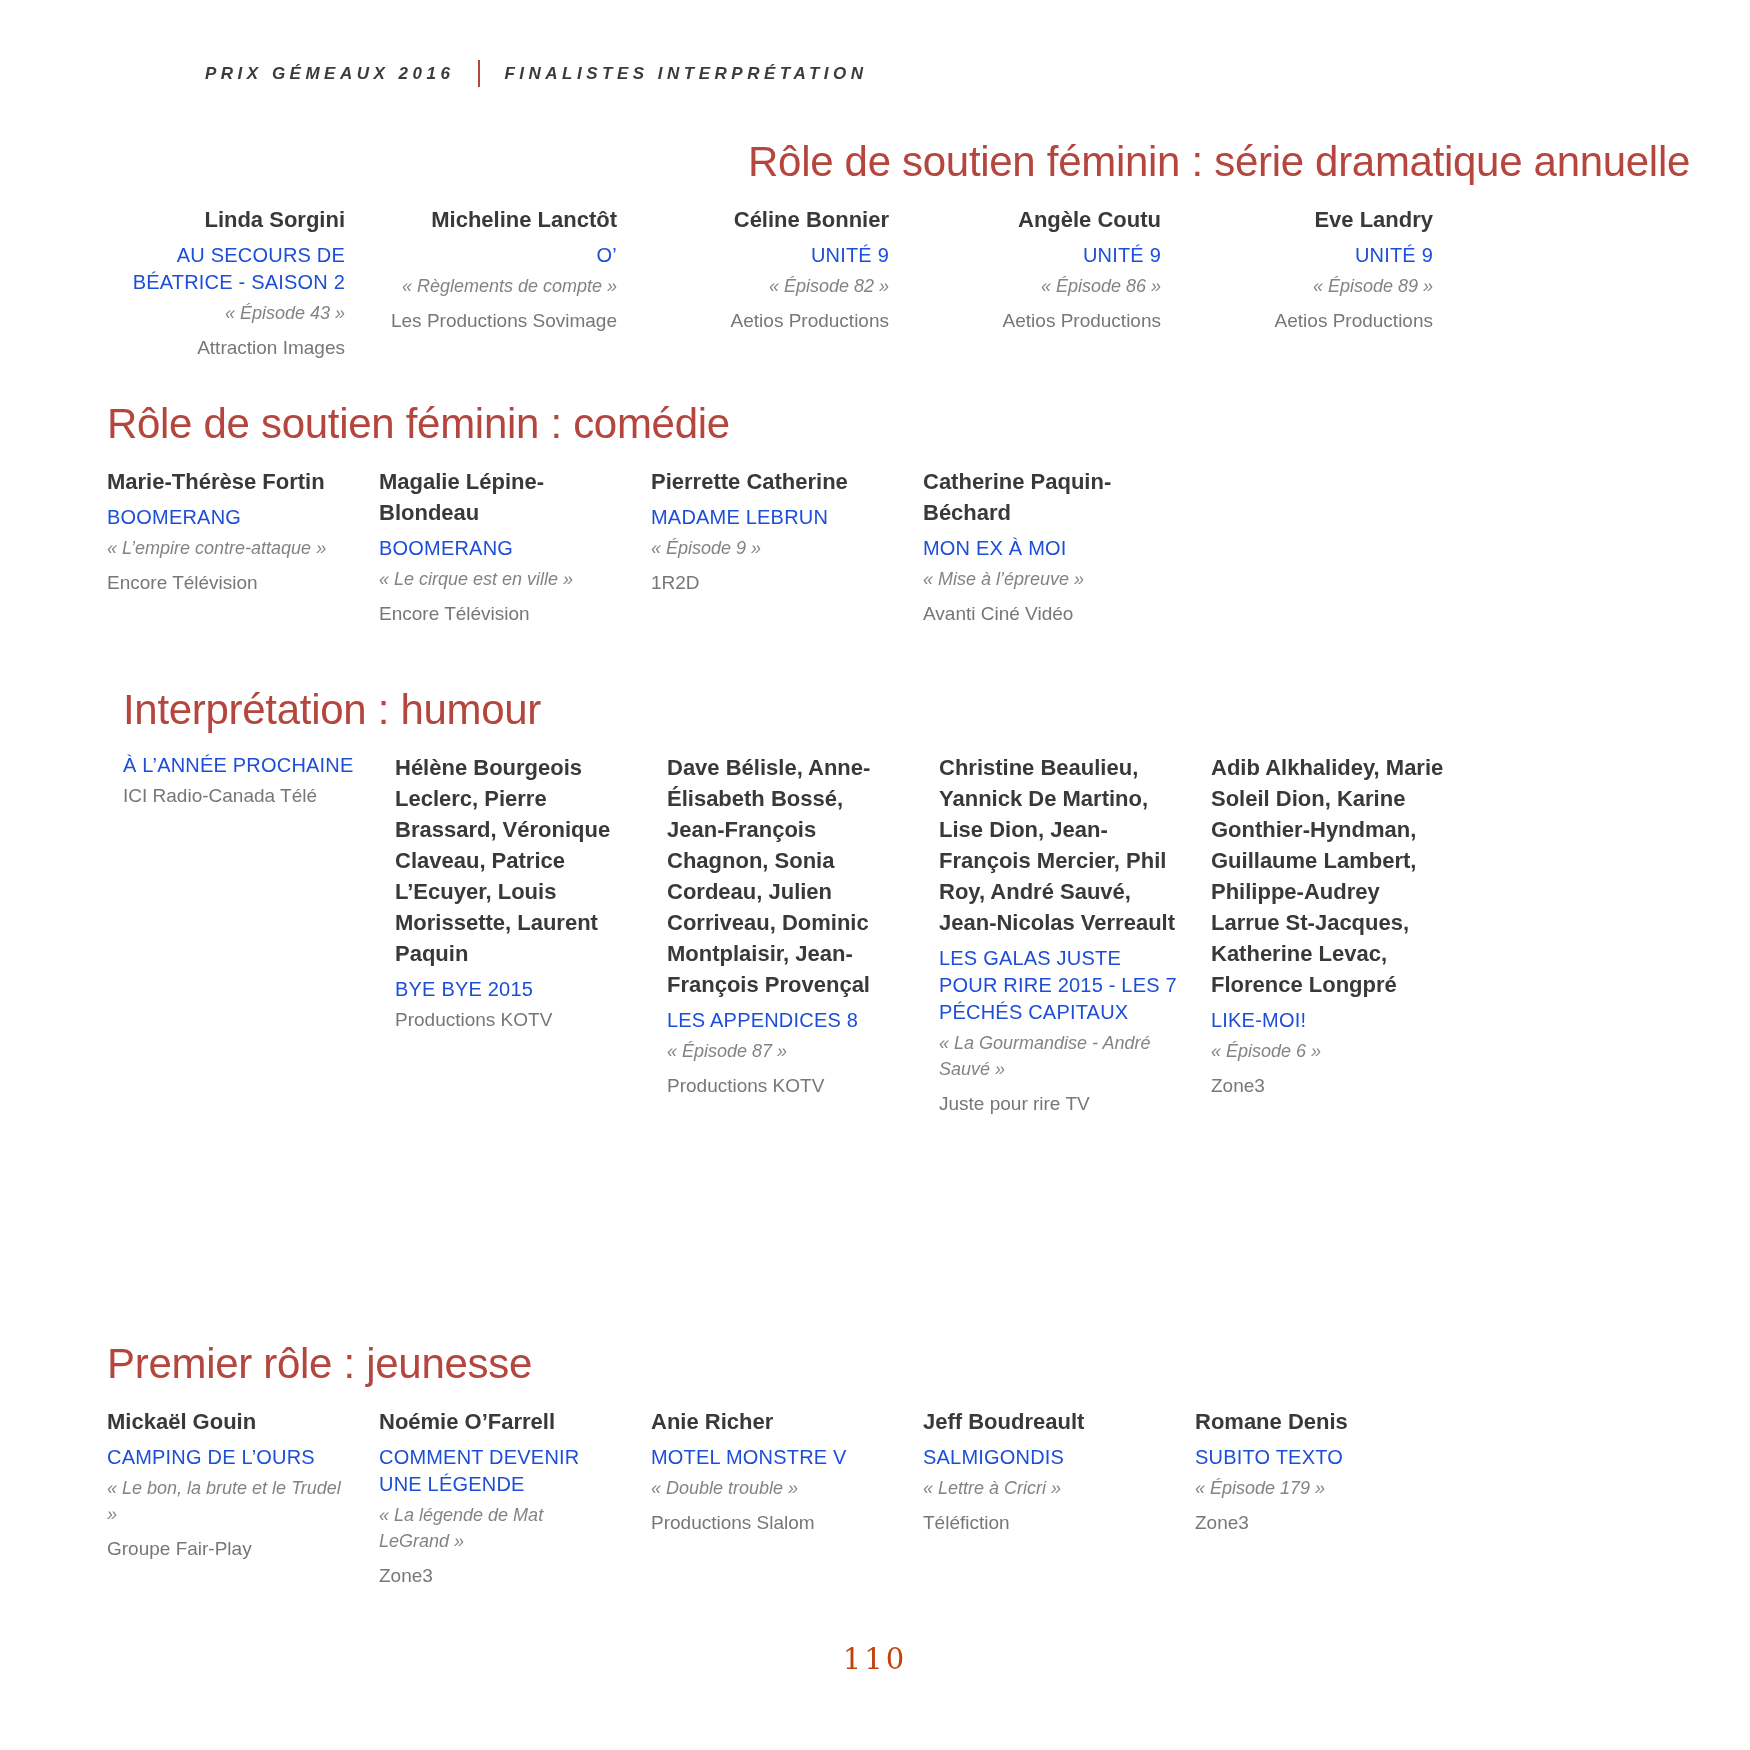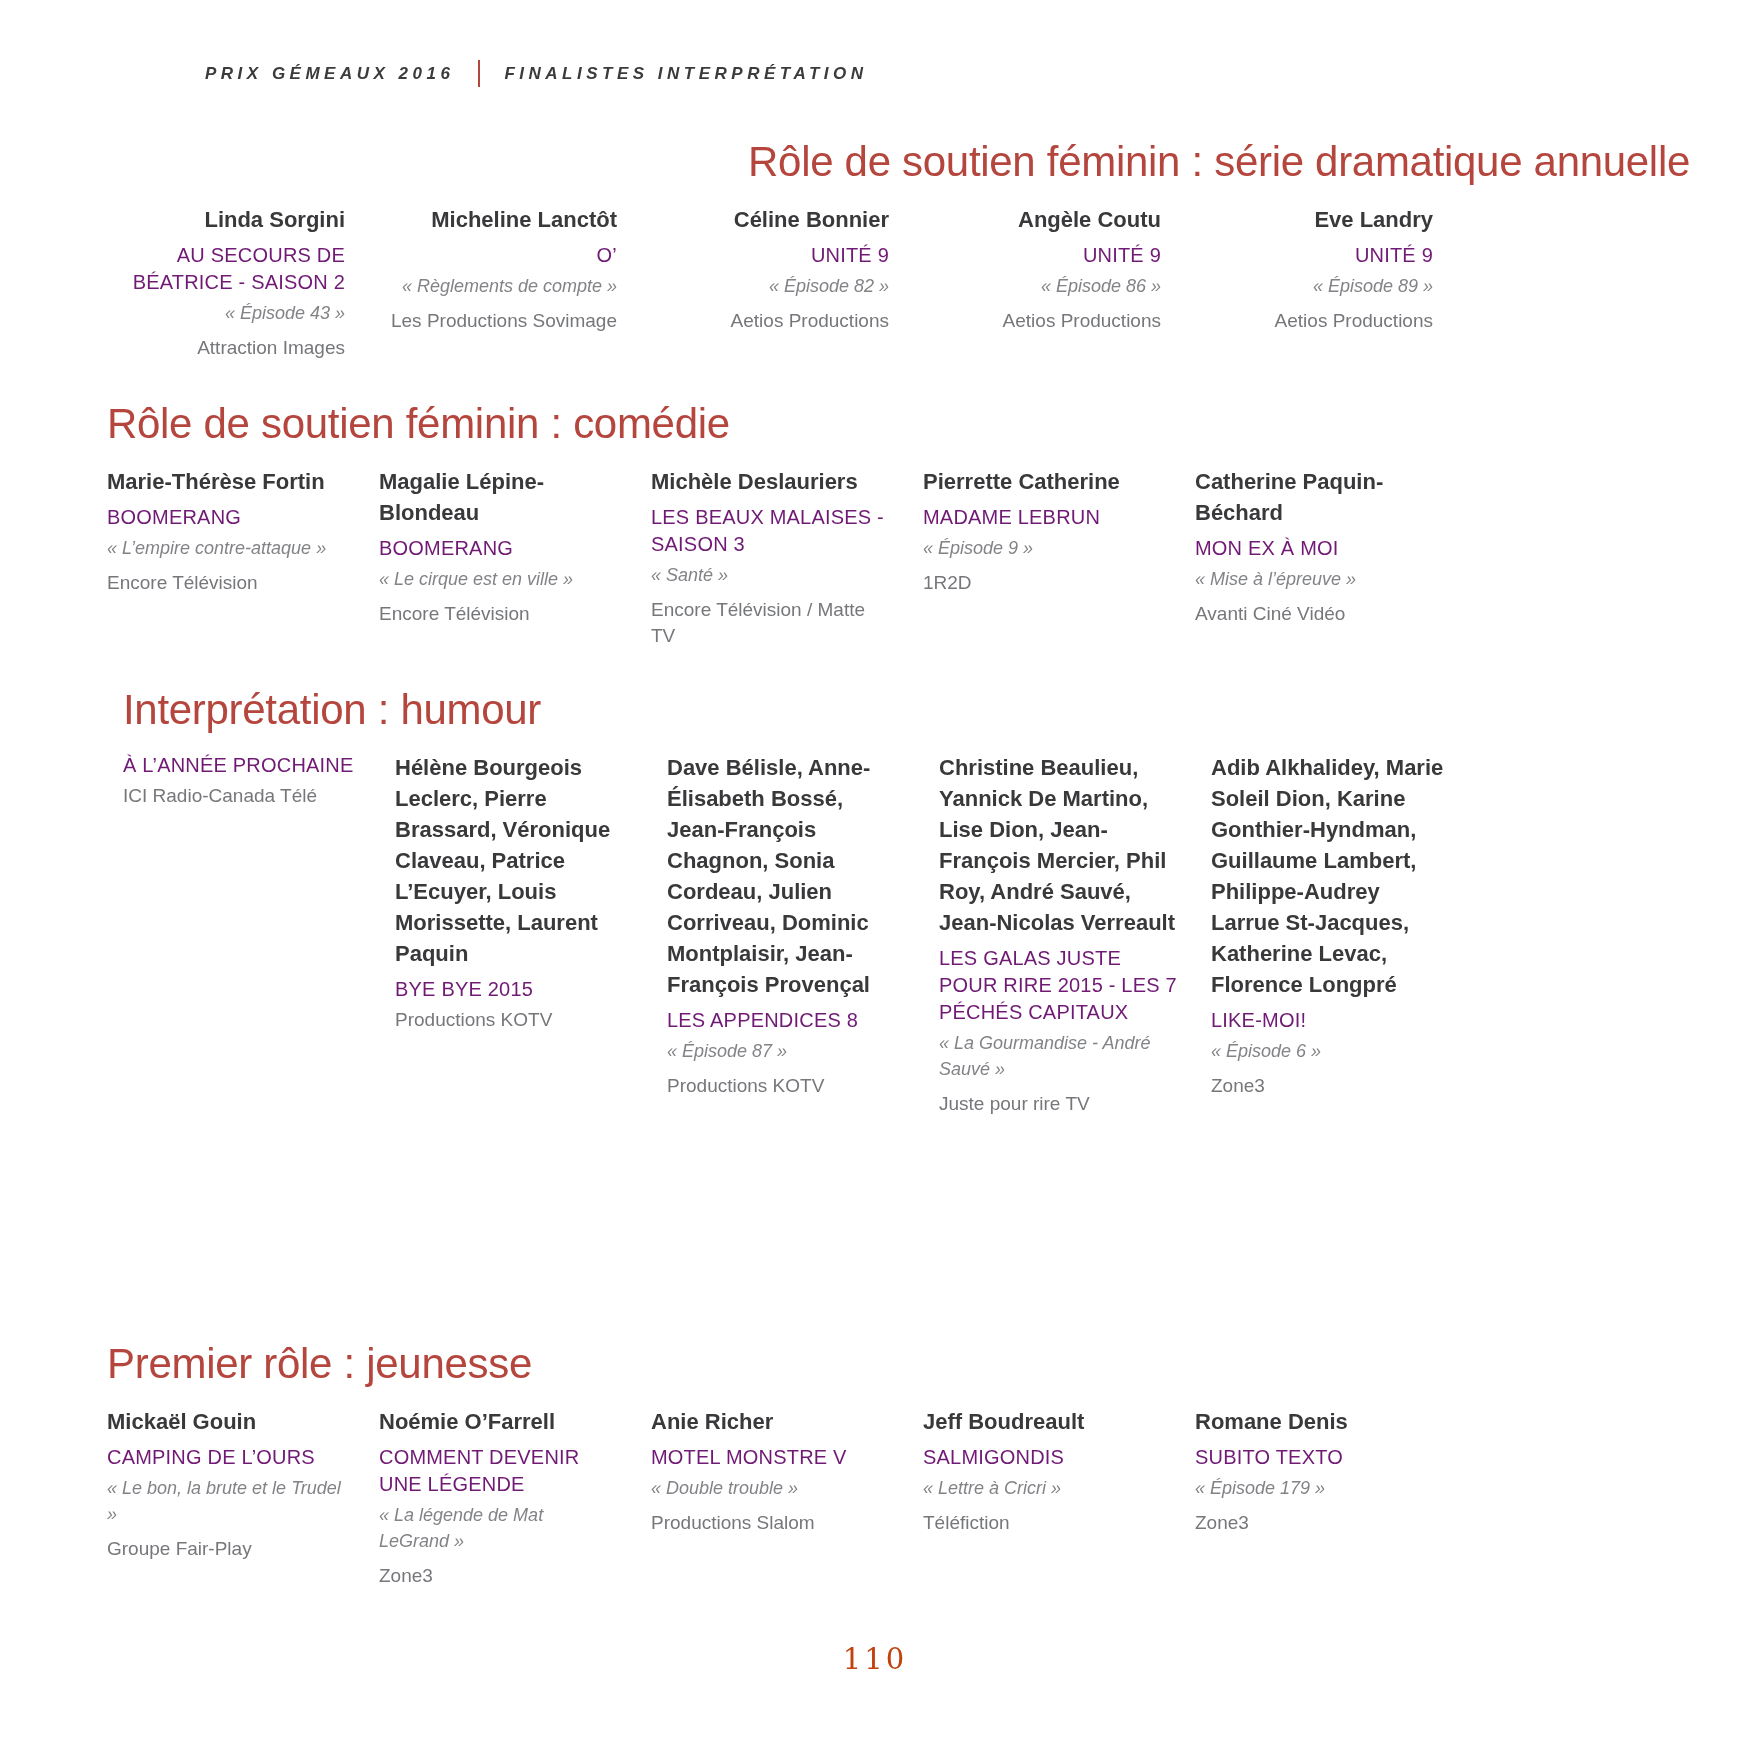--- a/index.html
+++ b/index.html
@@ -57,21 +57,21 @@
   .entry-name {
     font-size: 22px;
     line-height: 31px;
     font-weight: bold;
     color: #39393b;
     margin-bottom: 7px;
   }
   .entry-show {
     font-size: 20px;
     line-height: 27px;
-    color: #701a75;
+    color: #1d4ed8;
     letter-spacing: 0.2px;
     margin-bottom: 4px;
   }
   .entry-episode {
     font-size: 18px;
     line-height: 26px;
     font-style: italic;
     color: #828387;
     margin-bottom: 9px;
   }
@@ -156,26 +156,20 @@
         <div class="entry-episode">« L’empire contre-attaque »</div>
         <div class="entry-producer">Encore Télévision</div>
       </div>
       <div class="entry">
         <div class="entry-name">Magalie Lépine-Blondeau</div>
         <div class="entry-show">BOOMERANG</div>
         <div class="entry-episode">« Le cirque est en ville »</div>
         <div class="entry-producer">Encore Télévision</div>
       </div>
       <div class="entry">
-        <div class="entry-name">Michèle Deslauriers</div>
-        <div class="entry-show">LES BEAUX MALAISES - SAISON 3</div>
-        <div class="entry-episode">« Santé »</div>
-        <div class="entry-producer">Encore Télévision / Matte TV</div>
-      </div>
-      <div class="entry">
         <div class="entry-name">Pierrette Catherine</div>
         <div class="entry-show">MADAME LEBRUN</div>
         <div class="entry-episode">« Épisode 9 »</div>
         <div class="entry-producer">1R2D</div>
       </div>
       <div class="entry">
         <div class="entry-name">Catherine Paquin-Béchard</div>
         <div class="entry-show">MON EX À MOI</div>
         <div class="entry-episode">« Mise à l’épreuve »</div>
         <div class="entry-producer">Avanti Ciné Vidéo</div>

